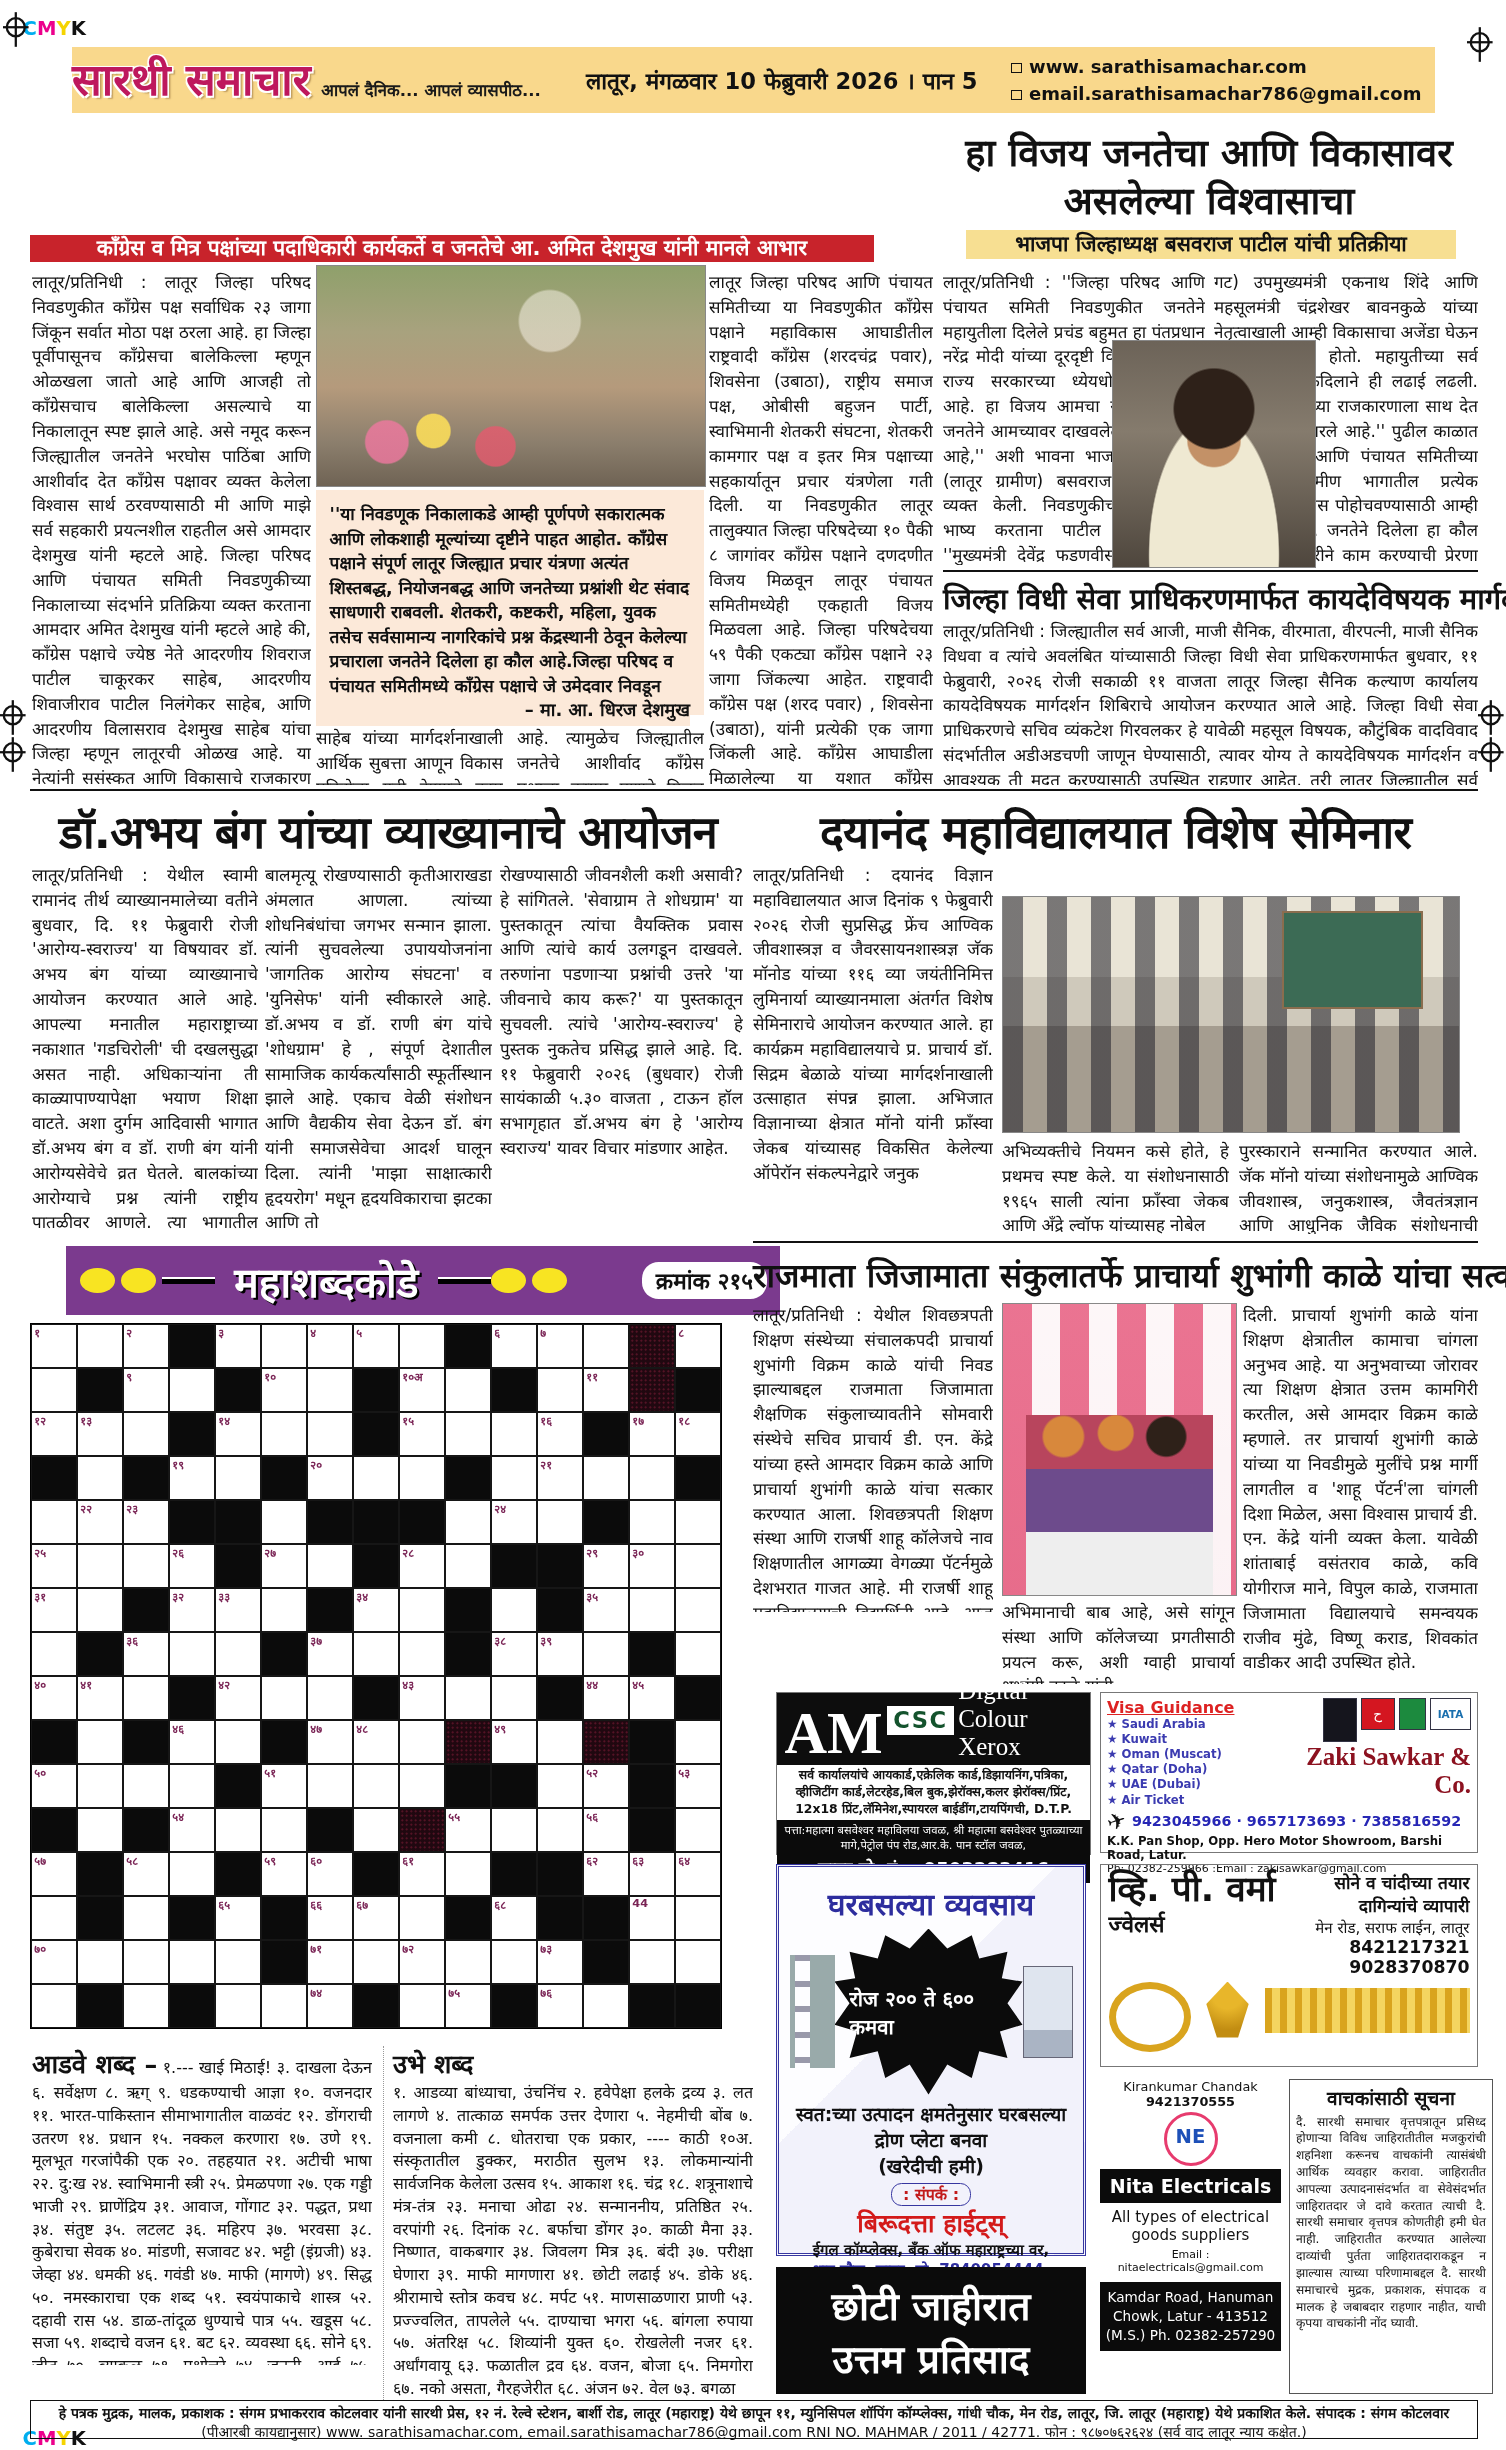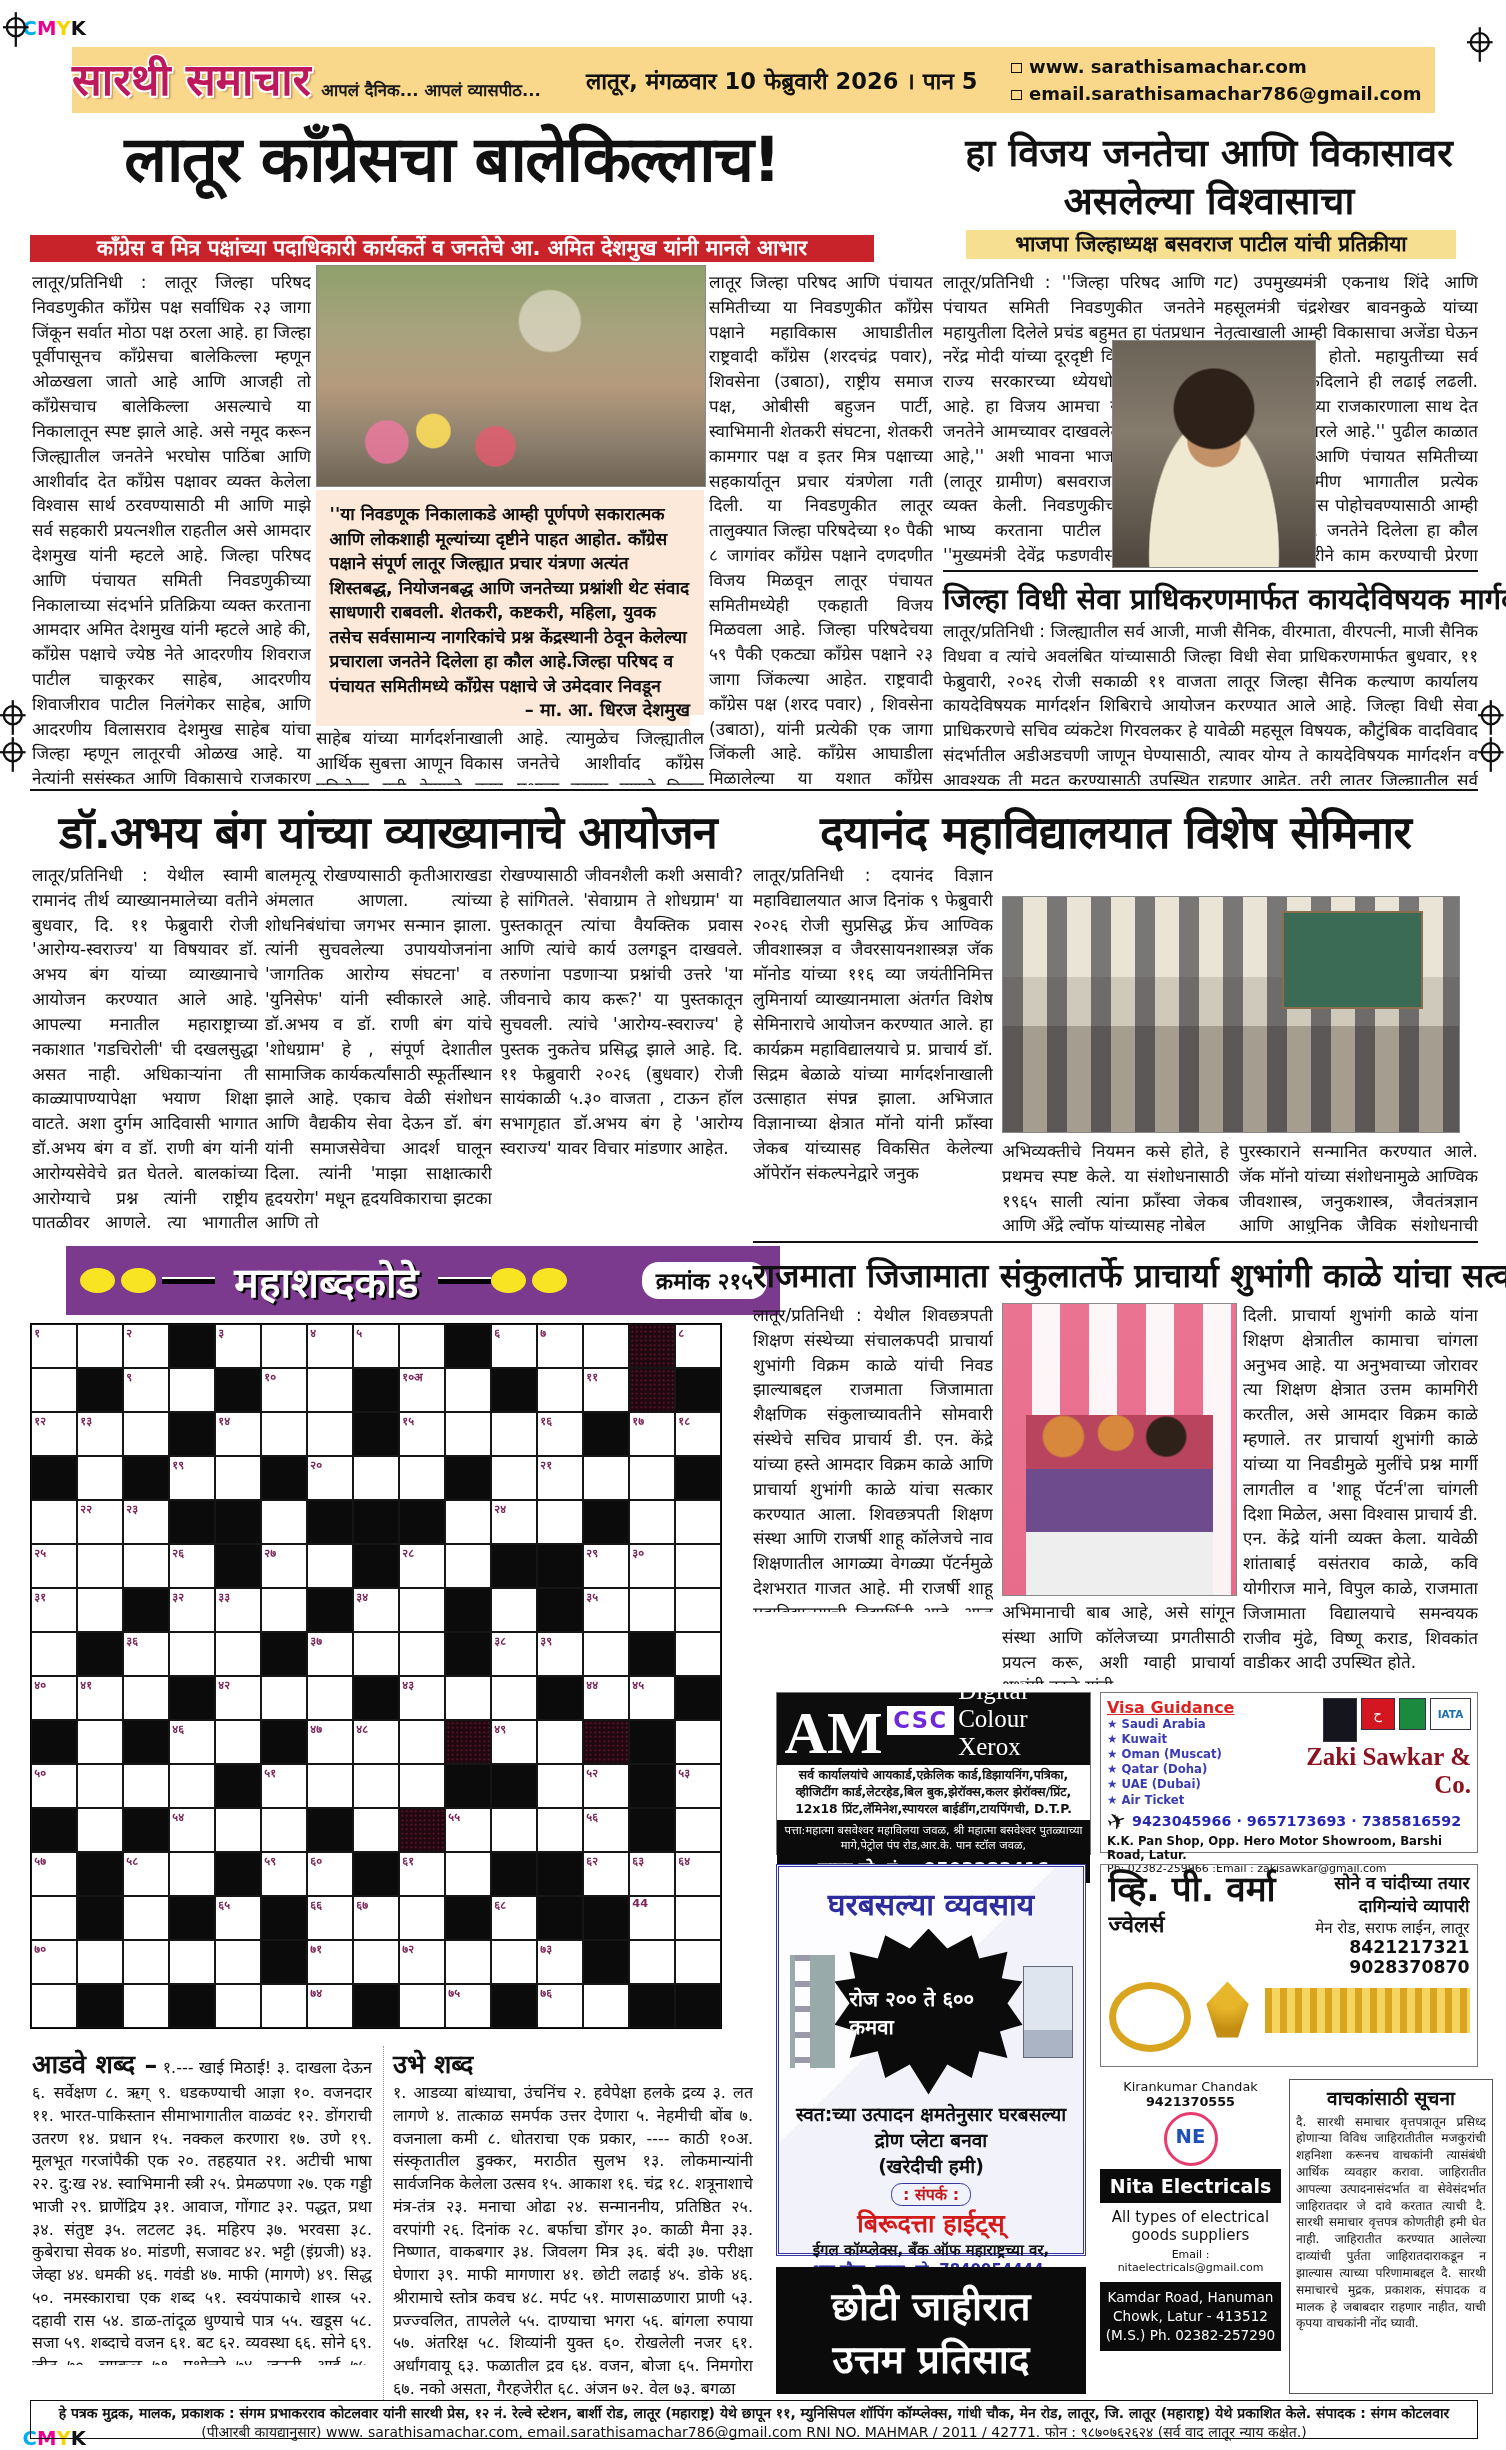--- a/index.html
+++ b/index.html
@@ -63,21 +63,21 @@
   #cw-grid{display:grid;grid-template-columns:repeat(15,46px);grid-auto-rows:44px;border:1.5px solid #000;background:#fff;}
   .cw-cell{border:0.8px solid #161616;position:relative;background:#fff;}
   .blk{background:#0b0b0b;}
   .rdk{background:#200810;background-image:radial-gradient(rgba(190,40,80,.4) 0.8px, transparent 1.2px);background-size:4.5px 4.5px;}
   .cw-num{position:absolute;top:0;left:2.3px;font-size:11.3px;color:#7a2455;font-weight:bold;}
   .cluehead{font-size:25.6px;font-weight:bold;}
   
   .adbox{border:0.8px solid #777;}
   .am-head{background:#0d0d0d;color:#fff;display:flex;align-items:flex-end;padding:4.5px 7.5px;}
   .am-logo{font-family:"Liberation Serif","DejaVu Serif",serif;font-size:59px;line-height:.9;font-weight:bold;}
-  .csc{background:#fff;color:#6d28d9;font-weight:bold;font-size:22.6px;padding:1.5px 6px;margin:0 0 25.6px 4.5px;letter-spacing:1.5px;}
+  .csc{background:#fff;color:#14532d;font-weight:bold;font-size:22.6px;padding:1.5px 6px;margin:0 0 25.6px 4.5px;letter-spacing:1.5px;}
   .am-sub{font-family:"Liberation Serif","DejaVu Serif",serif;font-size:25px;margin-left:4.5px;}
   .starb{color:#fff;background:#0b0b0b;clip-path:polygon(50% 0,60% 12%,73% 4%,77% 18%,92% 14%,89% 30%,100% 32%,92% 45%,100% 58%,88% 62%,92% 78%,77% 74%,73% 90%,60% 82%,50% 100%,40% 82%,27% 90%,23% 74%,8% 78%,12% 62%,0 58%,8% 45%,0 32%,11% 30%,8% 14%,23% 18%,27% 4%,40% 12%);
      display:flex;align-items:center;justify-content:center;text-align:left;font-weight:bold;}
   .blkbox{background:#0b0b0b;color:#fff;}
   .reg{width:25.6px;height:35px;}
   .cmyk span{font-weight:bold;font-size:19.6px;}
   .tile{display:inline-block;border:0.8px solid #334;vertical-align:top;}
 </style>
 </head>
 <body>
@@ -120,21 +120,20 @@
   <div class="abs mast" style="left:72px;top:47px;width:1363px;height:66px;">
     <div class="mast-title">सारथी समाचार</div>
     <div class="mast-tag">आपलं दैनिक... आपलं व्यासपीठ...</div>
     <div class="mast-date">लातूर, मंगळवार 10 फेब्रुवारी 2026 । पान 5</div>
     <div class="mast-contacts">
       <div><span class="sq"></span><span>www. sarathisamachar.com</span></div>
       <div><span class="sq"></span><span>email.sarathisamachar786@gmail.com</span></div>
     </div>
   </div>
 
-  <div class="abs ctr hl-main" style="left:30px;top:127px;width:844px;">लातूर काँग्रेसचा बालेकिल्लाच!</div>
   <div class="abs ctr hl-right" style="left:941px;top:130px;width:536px;">हा विजय जनतेचा आणि विकासावर असलेल्या विश्वासाचा</div>
 
   <div class="abs ctr kicker-red" style="left:30px;top:235px;width:844px;">काँग्रेस व मित्र पक्षांच्या पदाधिकारी कार्यकर्ते व जनतेचे आ. अमित देशमुख यांनी मानले आभार</div>
   <div class="abs ctr kicker-yel" style="left:966px;top:230px;width:490px;">भाजपा जिल्हाध्यक्ष बसवराज पाटील यांची प्रतिक्रीया</div>
 
   <div class="abs bodytxt just" style="left:32px;top:270px;width:279px;height:514px;overflow:hidden;">लातूर/प्रतिनिधी : लातूर जिल्हा परिषद निवडणुकीत काँग्रेस पक्ष सर्वाधिक २३ जागा जिंकून सर्वात मोठा पक्ष ठरला आहे. हा जिल्हा पूर्वीपासूनच काँग्रेसचा बालेकिल्ला म्हणून ओळखला जातो आहे आणि आजही तो काँग्रेसचाच बालेकिल्ला असल्याचे या निकालातून स्पष्ट झाले आहे. असे नमूद करून जिल्ह्यातील जनतेने भरघोस पाठिंबा आणि आशीर्वाद देत काँग्रेस पक्षावर व्यक्त केलेला विश्वास सार्थ ठरवण्यासाठी मी आणि माझे सर्व सहकारी प्रयत्नशील राहतील असे आमदार देशमुख यांनी म्हटले आहे. जिल्हा परिषद आणि पंचायत समिती निवडणुकीच्या निकालाच्या संदर्भाने प्रतिक्रिया व्यक्त करताना आमदार अमित देशमुख यांनी म्हटले आहे की, काँग्रेस पक्षाचे ज्येष्ठ नेते आदरणीय शिवराज पाटील चाकूरकर साहेब, आदरणीय शिवाजीराव पाटील निलंगेकर साहेब, आणि आदरणीय विलासराव देशमुख साहेब यांचा जिल्हा म्हणून लातूरची ओळख आहे. या नेत्यांनी सुसंस्कृत आणि विकासाचे राजकारण करून लातूरला कायम पुढे नेण्याचे काम केले आहे. आदरणीय देशमुख</div>
   <div class="abs photo ph-lead" style="left:316px;top:265px;width:388px;height:220px;"></div>
   <div class="abs quotebox" style="left:316px;top:490px;width:361px;height:205px;overflow:hidden;">''या निवडणूक निकालाकडे आम्ही पूर्णपणे सकारात्मक आणि लोकशाही मूल्यांच्या दृष्टीने पाहत आहोत. काँग्रेस पक्षाने संपूर्ण लातूर जिल्ह्यात प्रचार यंत्रणा अत्यंत शिस्तबद्ध, नियोजनबद्ध आणि जनतेच्या प्रश्नांशी थेट संवाद साधणारी राबवली. शेतकरी, कष्टकरी, महिला, युवक तसेच सर्वसामान्य नागरिकांचे प्रश्न केंद्रस्थानी ठेवून केलेल्या प्रचाराला जनतेने दिलेला हा कौल आहे.जिल्हा परिषद व पंचायत समितीमध्ये काँग्रेस पक्षाचे जे उमेदवार निवडून आले आहेत, ते सर्वजण अनुभव, अभ्यास आणि लोकांशी असलेली बांधिलकी लक्षात घेता निश्चितच चांगले, पारदर्शक आणि लोकाभिमुख काम करतील, असा आम्हाला विश्वास आहे. स्थानिक स्वराज्य संस्थांच्या माध्यमातून विकासकामांना गती देणे, जनतेचे प्रलंबित प्रश्न सोडवणे आणि प्रशासनाशी समन्वय साधून काम करणे हे आमचे प्राधान्य राहील.</div>
   <div class="abs bold" style="left:316px;top:697px;width:374px;text-align:right;font-size:18px;background:#fce9d9;padding-bottom:4.5px;">– मा. आ. धिरज देशमुख</div>
   <div class="abs bodytxt just" style="left:316px;top:726px;width:187px;height:59px;overflow:hidden;">साहेब यांच्या मार्गदर्शनाखाली आर्थिक सुबत्ता आणून विकास प्रक्रियेला गती देण्याचे काम आम्ही सुरू ठेवले</div>

